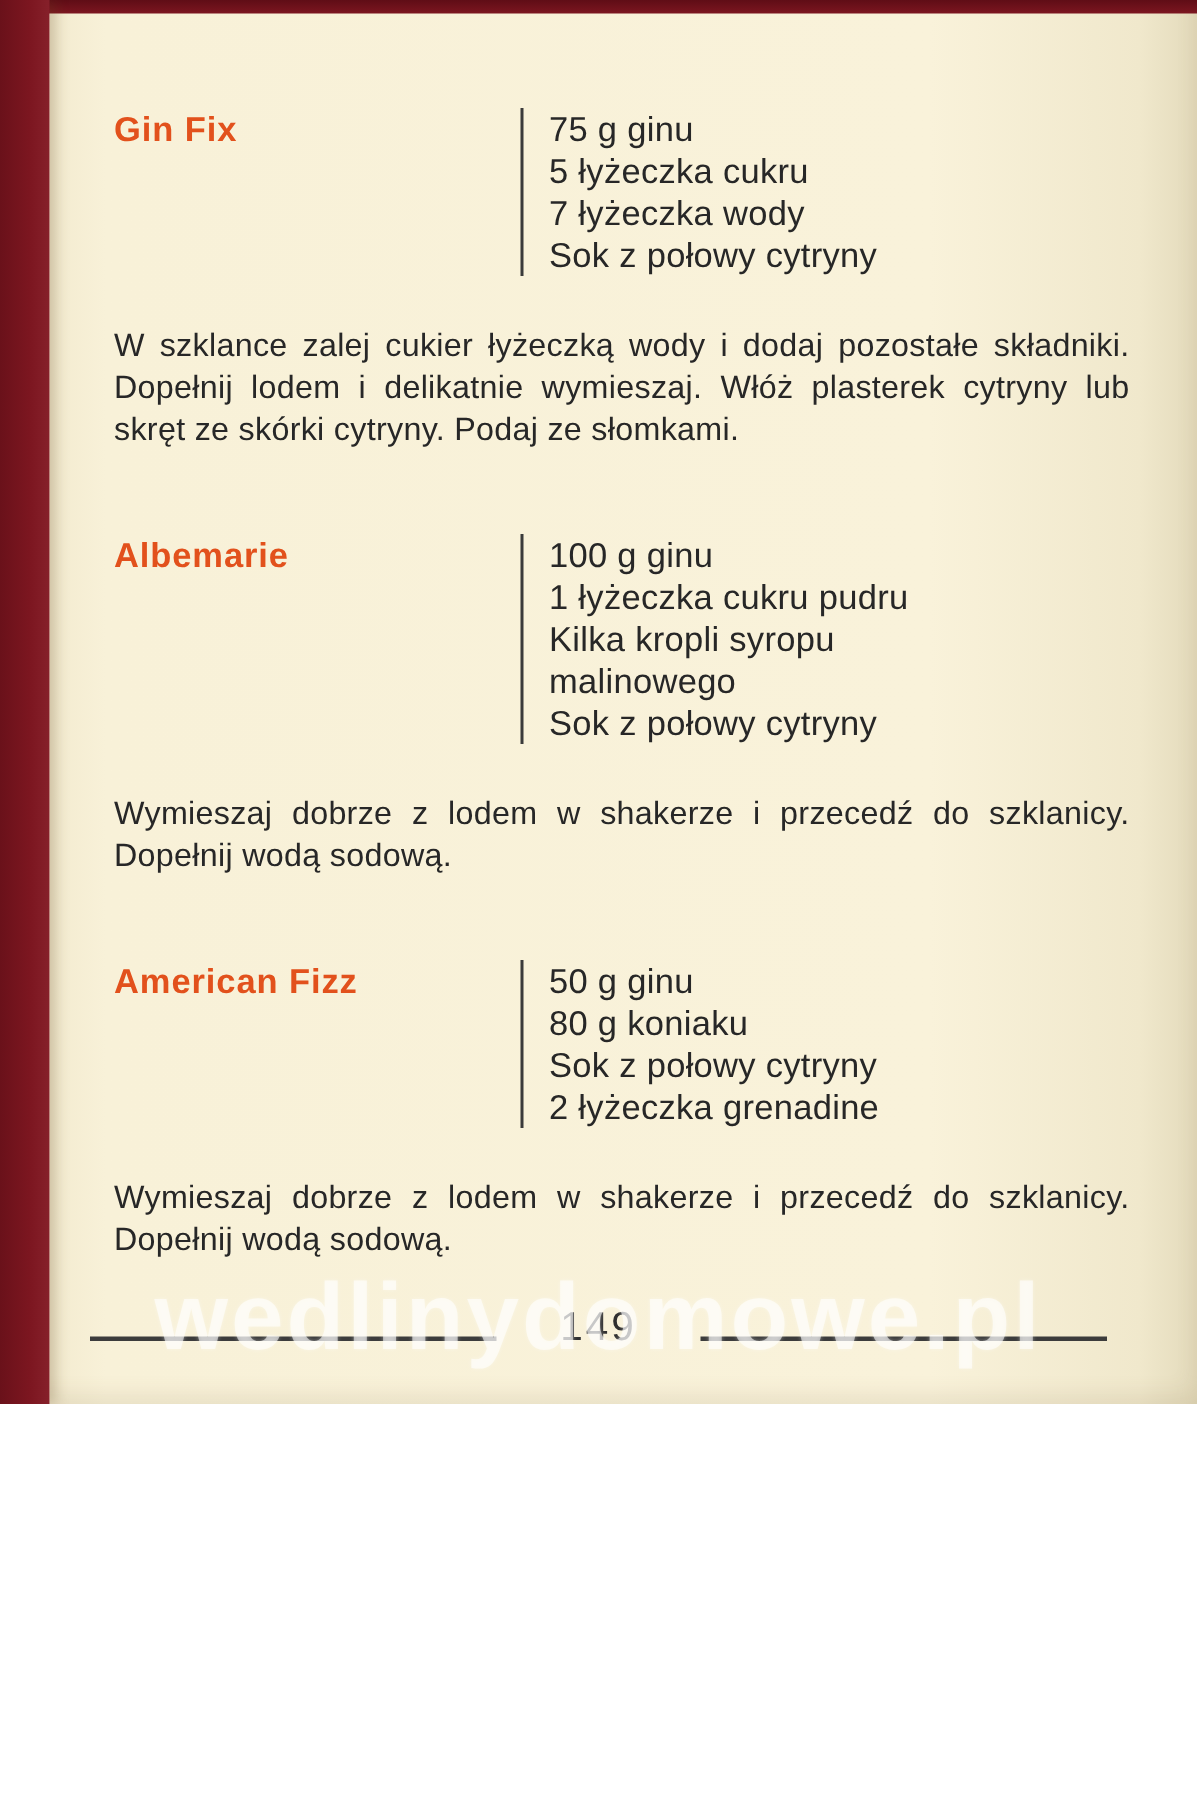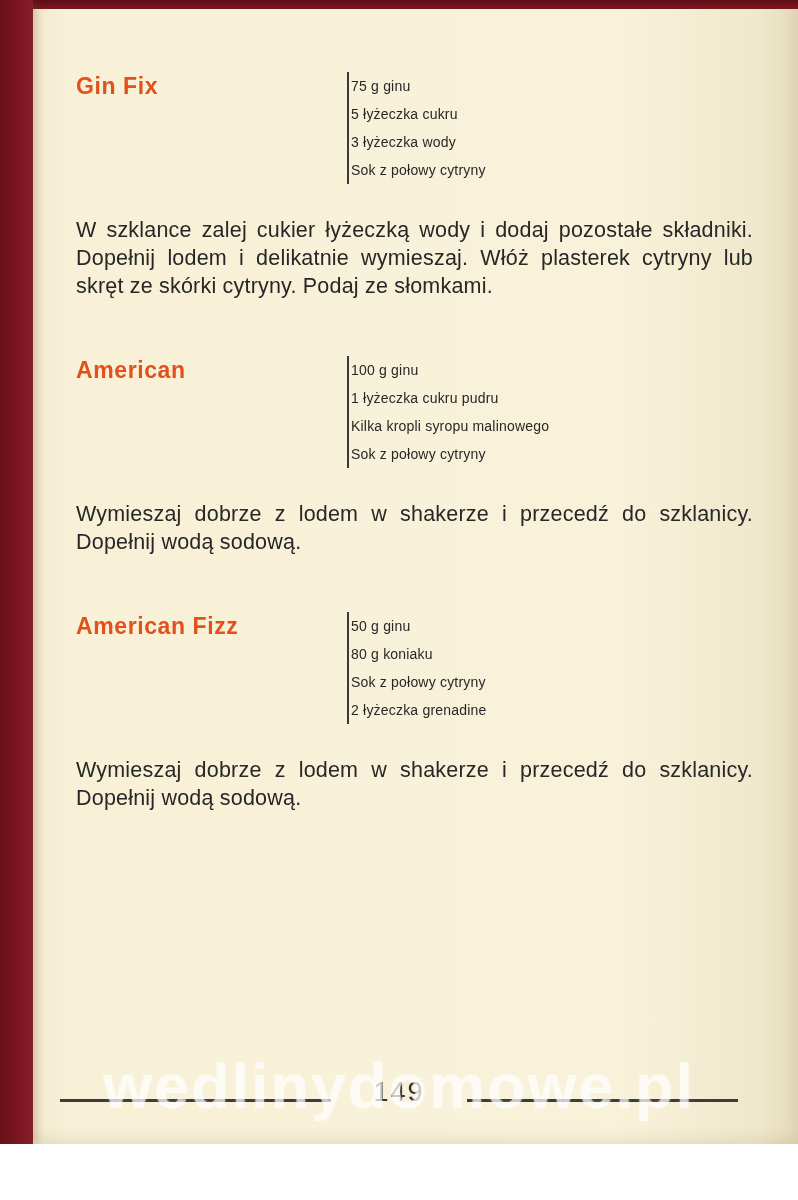--- a/index.html
+++ b/index.html
@@ -1,18 +1,18 @@
 <!DOCTYPE html>
 <html><head>
 <meta charset="utf-8">
 <style>
   html,body{margin:0;padding:0;}
   .page{
     position:relative;
-    width:798px;height:1144px;
+    width:798px;height:936px;
     background:
       linear-gradient(90deg, #eee5c8 0px, #f8f1d8 70px, #f9f2da 620px, #f0e8cc 760px, #e3dabb 798px),
       #f8f1d8;
     overflow:hidden;
     font-family:"Liberation Sans", sans-serif;
     box-shadow: inset 0 -6px 14px rgba(120,100,60,0.12);
   }
   .edge-top{
     position:absolute;top:0;left:0;right:0;height:9px;
     background:linear-gradient(180deg,#5f0d16,#7c1620);
@@ -29,24 +29,24 @@
   .recipe{margin:0;}
   .recipe + .recipe{margin-top:56px;}
   .recipe-head{display:flex;align-items:flex-start;}
   .recipe-title{
     margin:0;flex:0 0 271px;
     font-size:23px;line-height:28px;font-weight:bold;
     letter-spacing:0.6px;
     color:#e2511c;
   }
   .ingredients{
-    list-style:none;margin:0;padding:0 0 0 2px;
+    list-style:none;margin:0;padding:0 0 0 17px;
     border-left:2px solid #3a3a3a;
     width:320px;
-    font-size:14px;line-height:28px;
+    font-size:23px;line-height:28px;
     color:#272727;
     letter-spacing:0.2px;
   }
   .body-text{
     margin:32px 13px 0 0;
     font-size:21.5px;line-height:28px;
     text-align:justify;
     letter-spacing:0.2px;
     color:#272727;
   }
@@ -82,30 +82,30 @@
   <div class="edge-left"></div>
 
   <div class="content">
 
     <section class="recipe">
       <div class="recipe-head">
         <h2 class="recipe-title">Gin Fix</h2>
         <ul class="ingredients">
           <li>75 g ginu</li>
           <li>5 łyżeczka cukru</li>
-          <li>3 łyżeczka wody</li>
+          <li>7 łyżeczka wody</li>
           <li>Sok z połowy cytryny</li>
         </ul>
       </div>
       <p class="body-text">W szklance zalej cukier łyżeczką wody i dodaj pozostałe składniki. Dopełnij lodem i delikatnie wymieszaj. Włóż plasterek cytryny lub skręt ze skórki cytryny. Podaj ze słomkami.</p>
     </section>
 
     <section class="recipe">
       <div class="recipe-head">
-        <h2 class="recipe-title">American</h2>
+        <h2 class="recipe-title">Albemarie</h2>
         <ul class="ingredients">
           <li>100 g ginu</li>
           <li>1 łyżeczka cukru pudru</li>
           <li>Kilka kropli syropu malinowego</li>
           <li>Sok z połowy cytryny</li>
         </ul>
       </div>
       <p class="body-text">Wymieszaj dobrze z lodem w shakerze i przecedź do szklanicy. Dopełnij wodą sodową.</p>
     </section>
 

